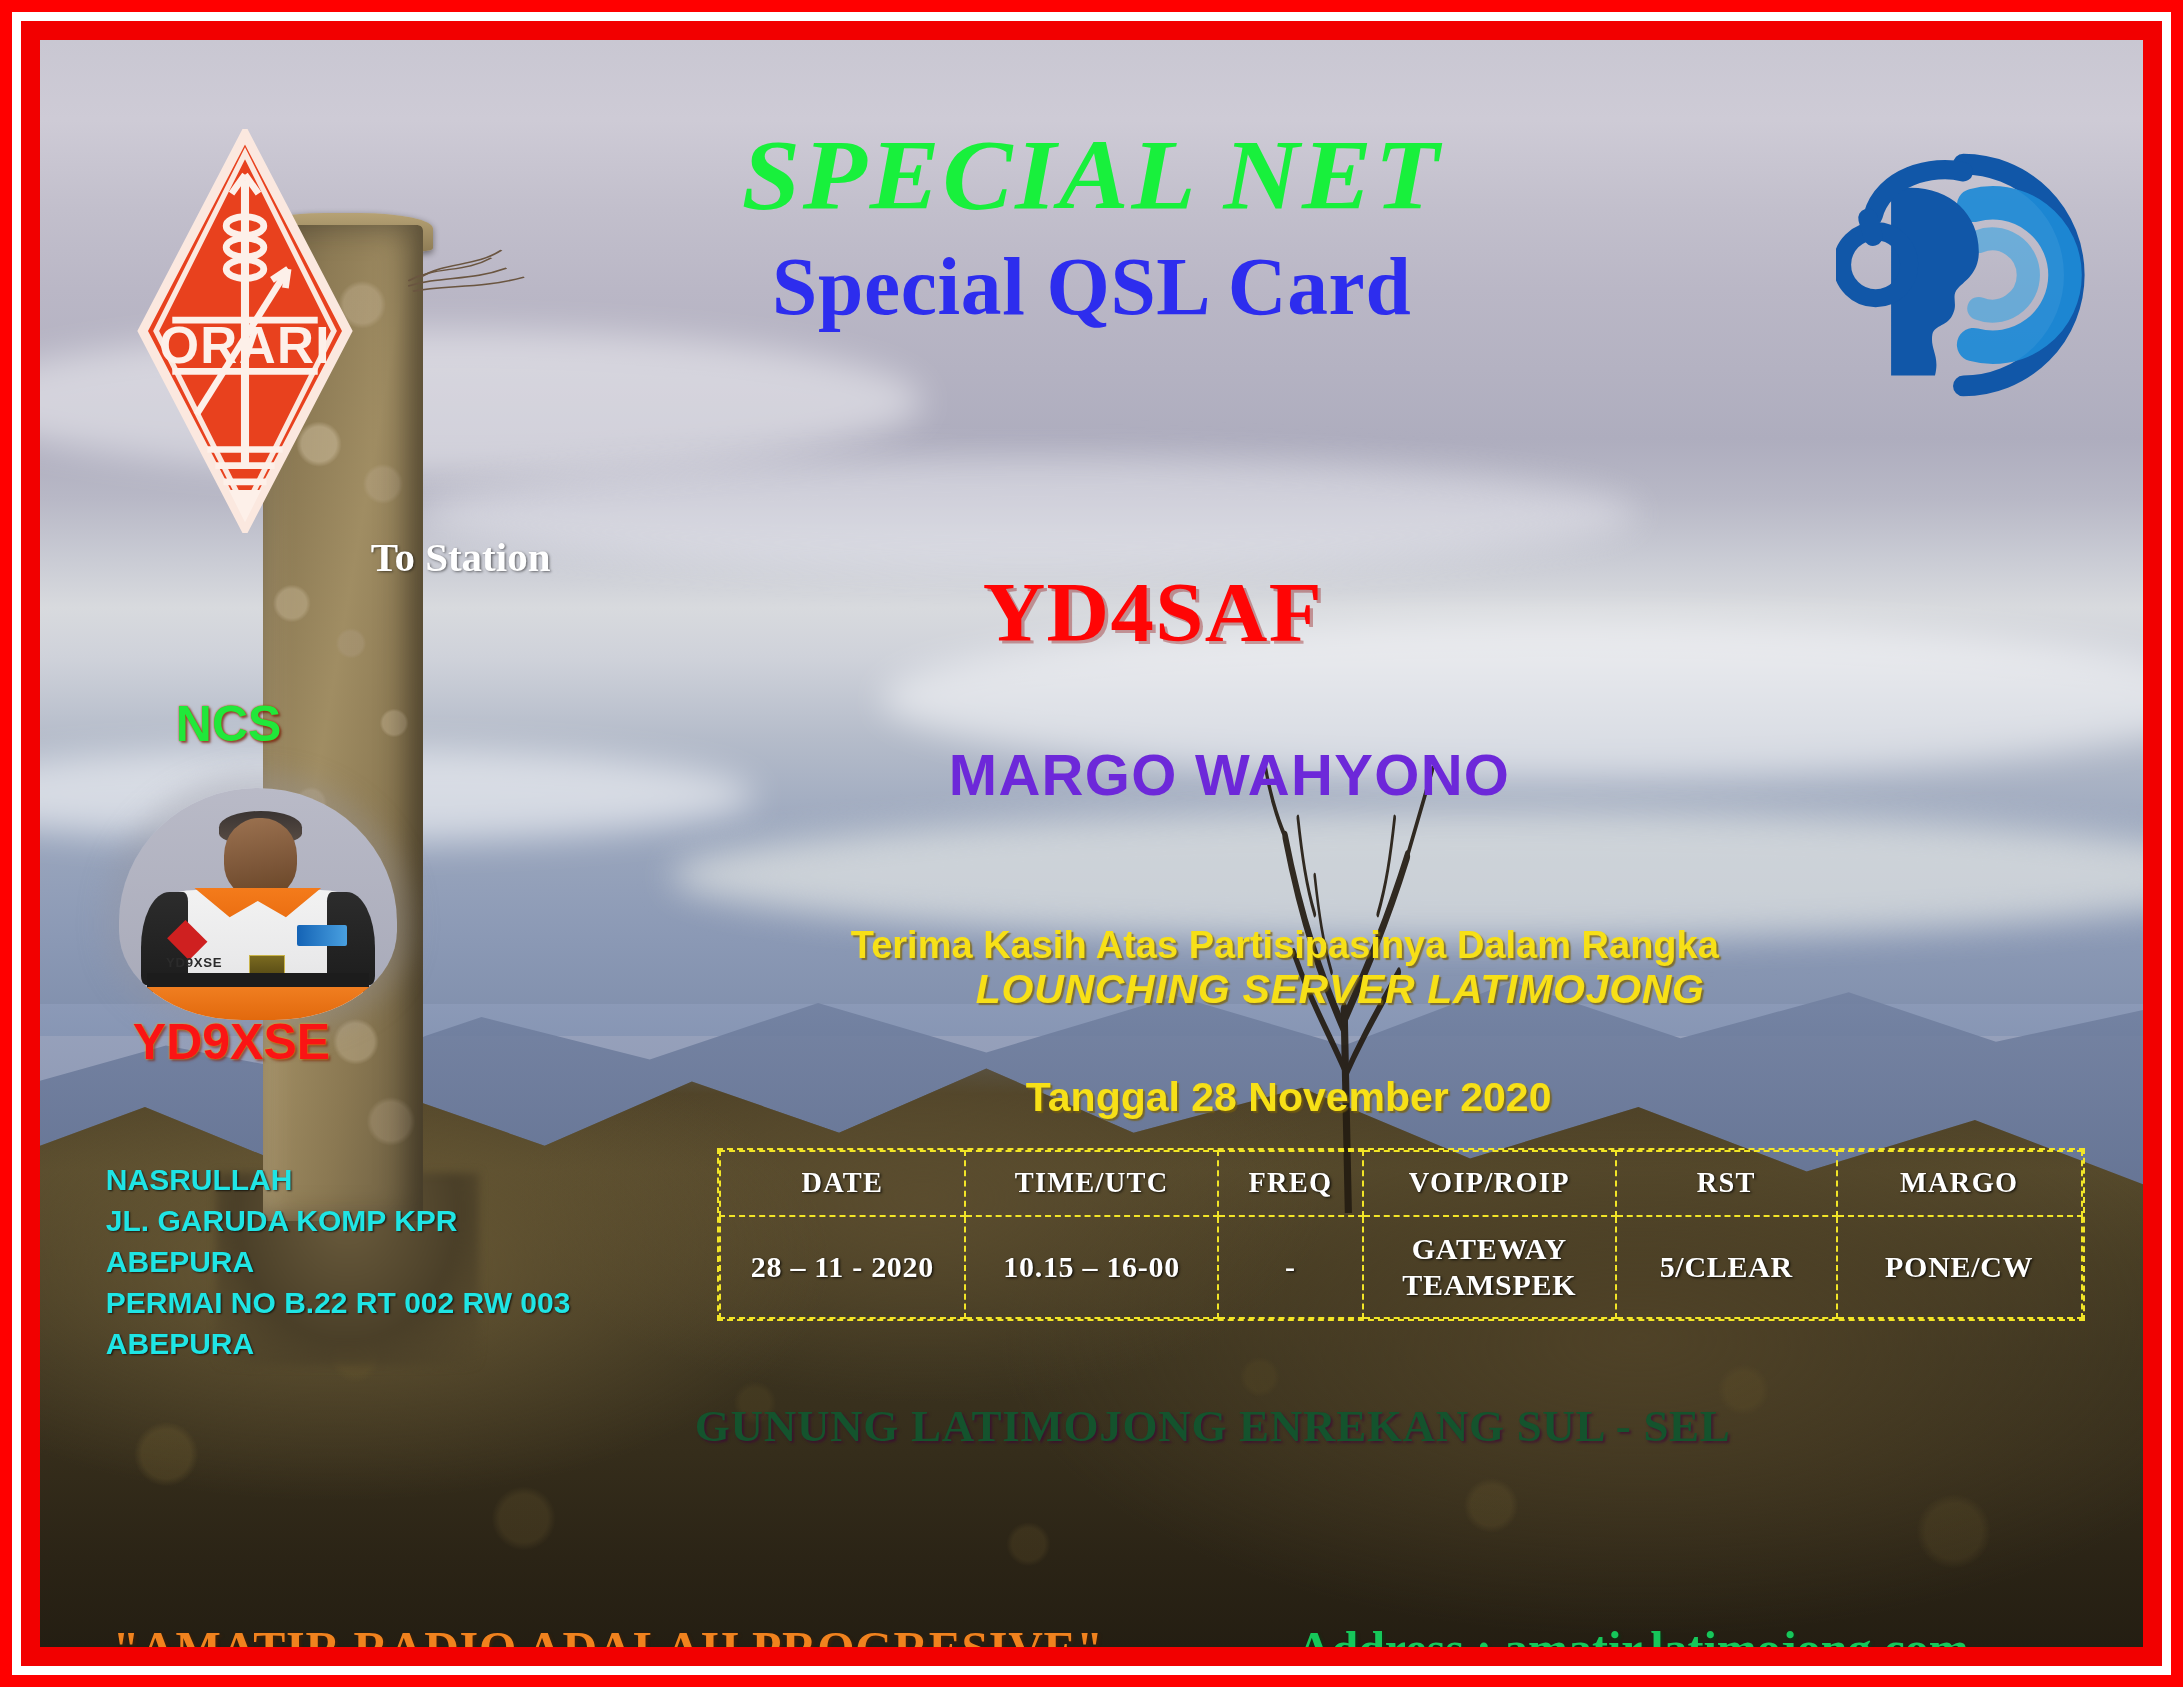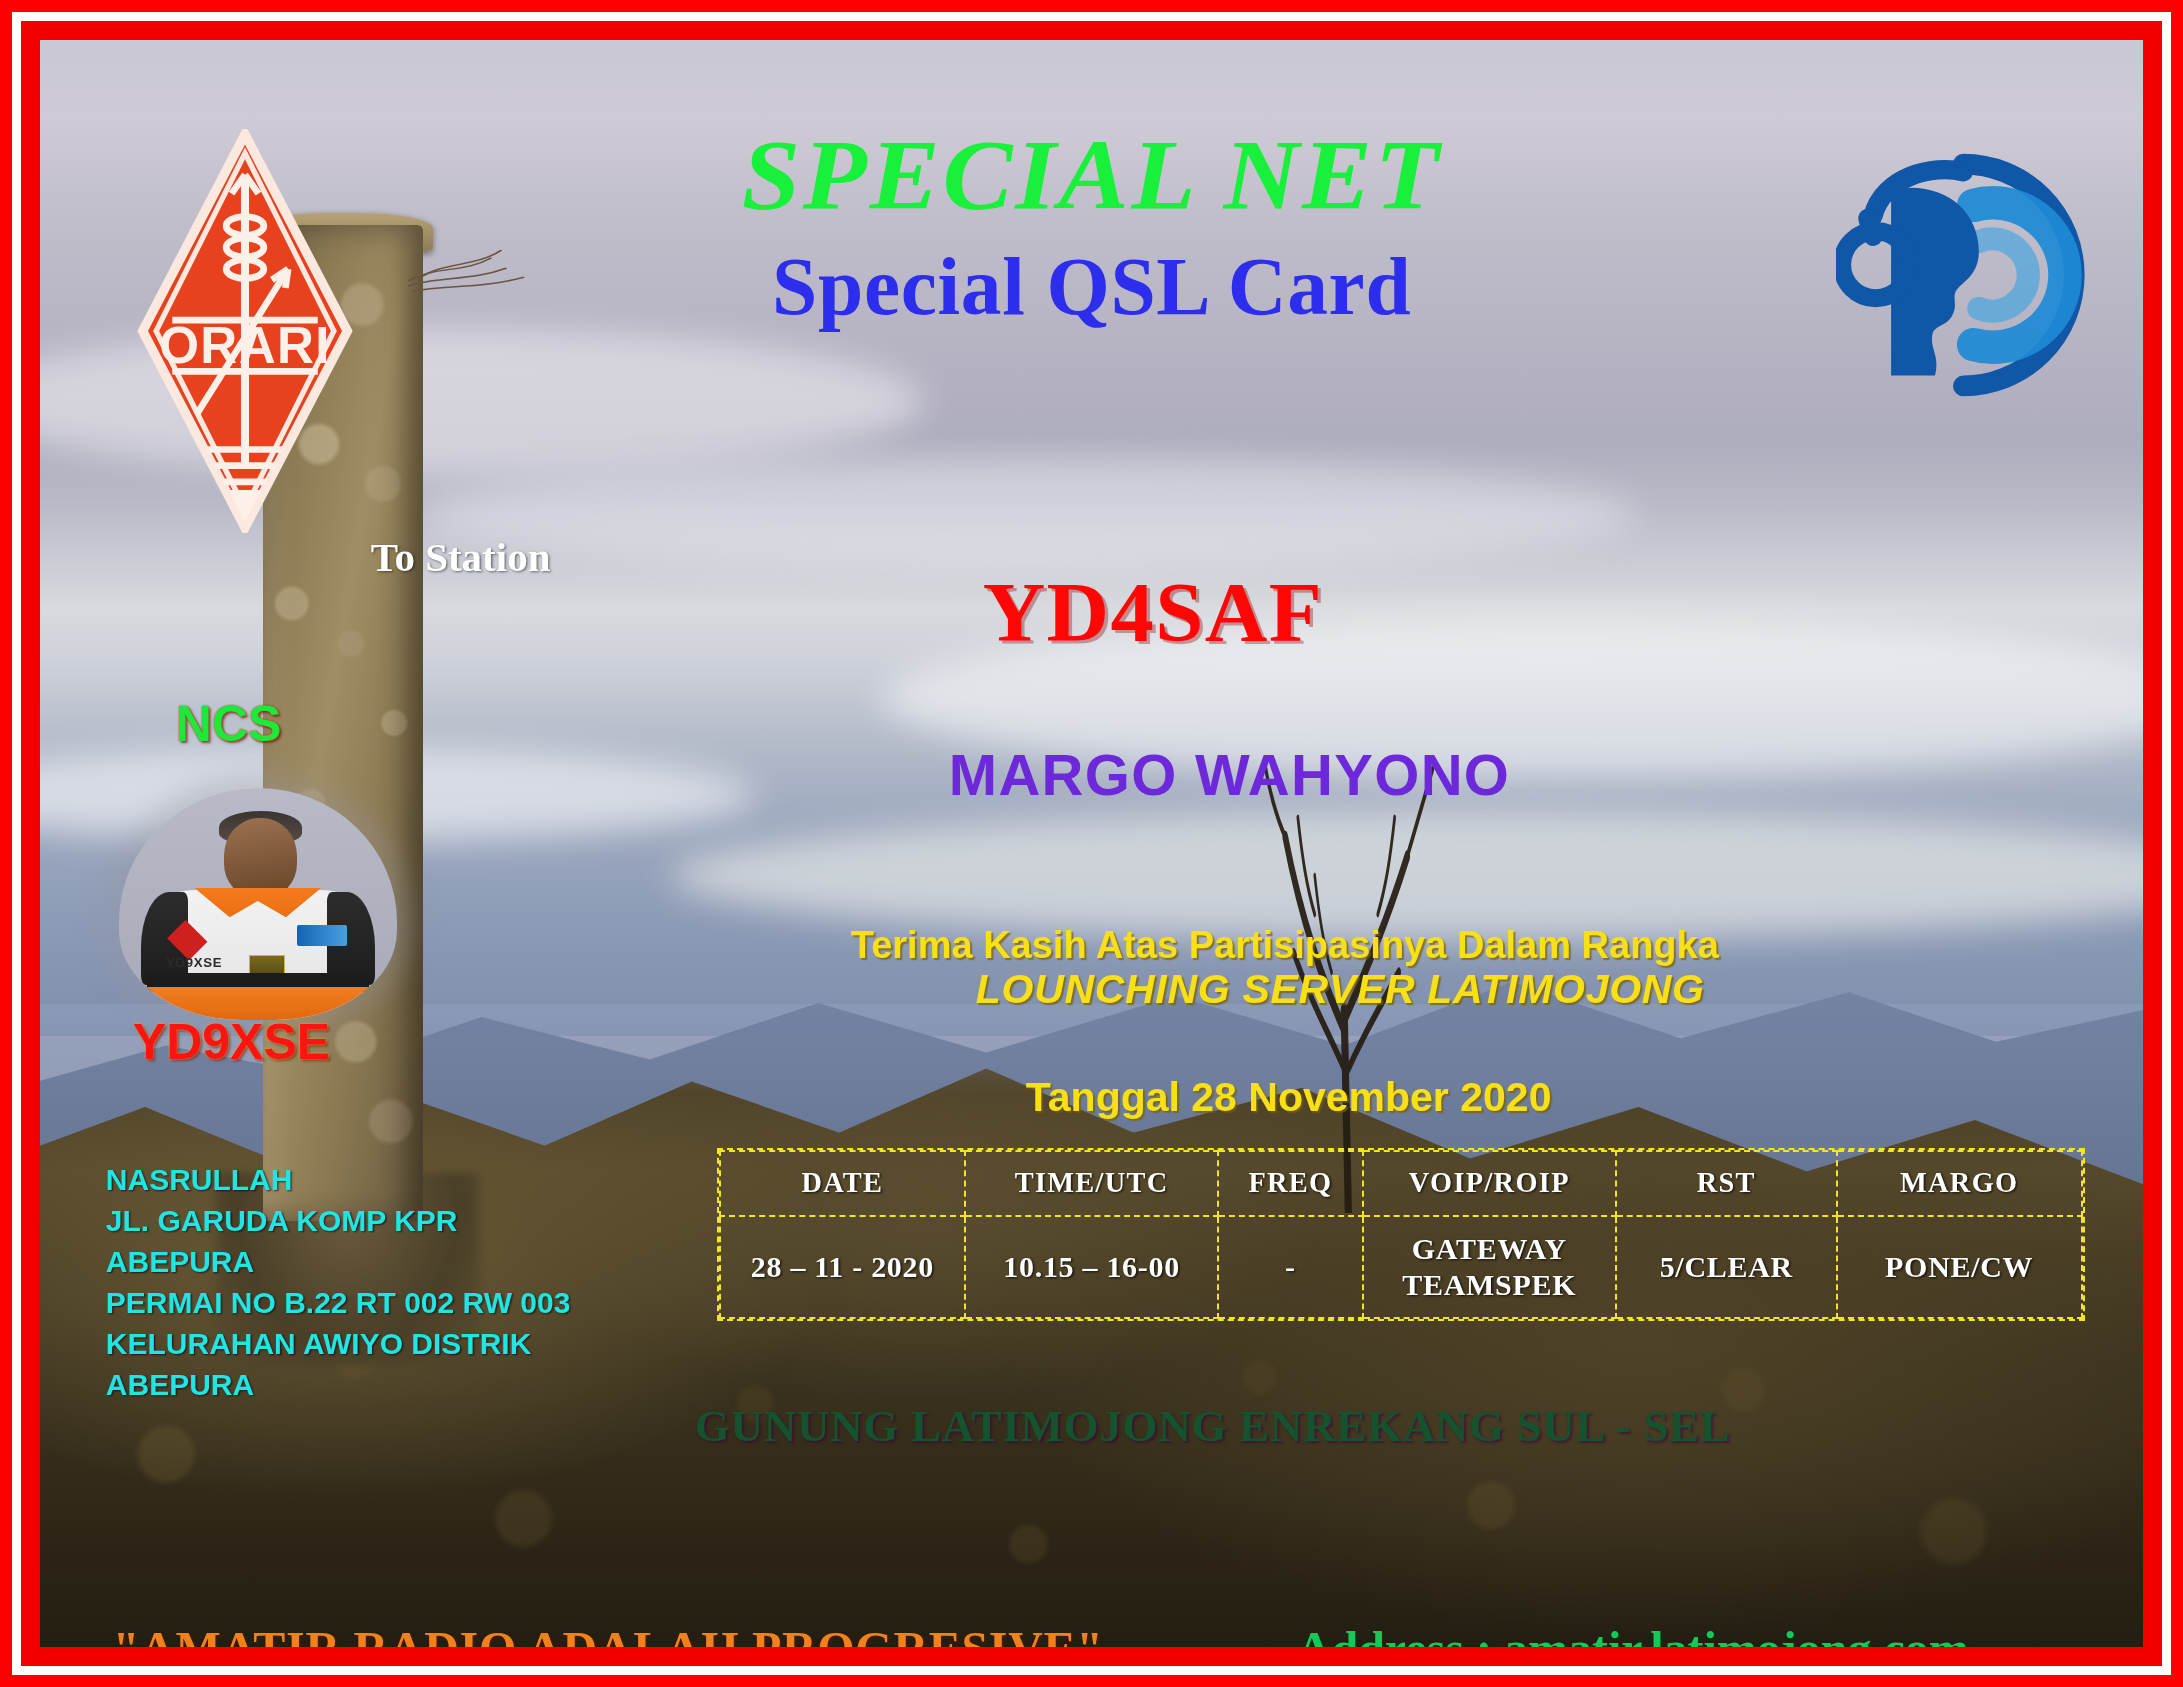--- a/index.html
+++ b/index.html
@@ -426,21 +426,20 @@
        <div class="p-callsign">YD9XSE</div>
      </div>
 
      <div class="abs" id="ncs-call">YD9XSE</div>
 
      <div class="abs" id="address">
        <div>NASRULLAH</div>
        <div>JL. GARUDA KOMP KPR</div>
        <div>ABEPURA</div>
        <div>PERMAI NO B.22 RT 002 RW 003</div>
-       <div>KELURAHAN AWIYO DISTRIK</div>
        <div>ABEPURA</div>
      </div>
 
      <div id="qso-table">
        <table>
          <colgroup>
            <col class="c0">
                 <col class="c1">
                 <col class="c2">
                 <col class="c3">

